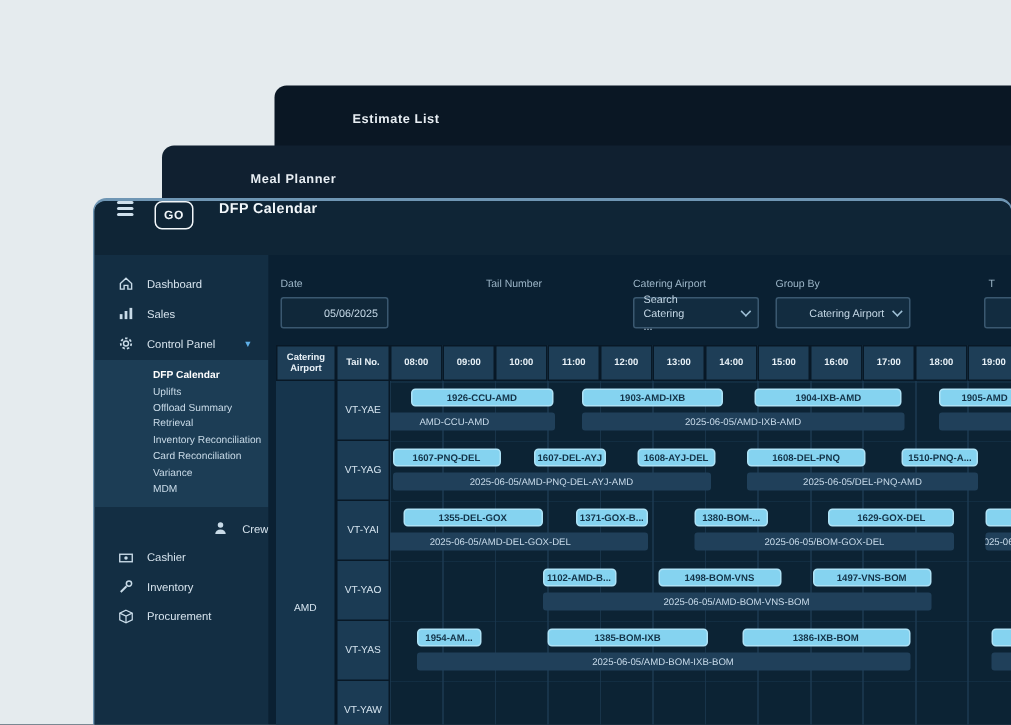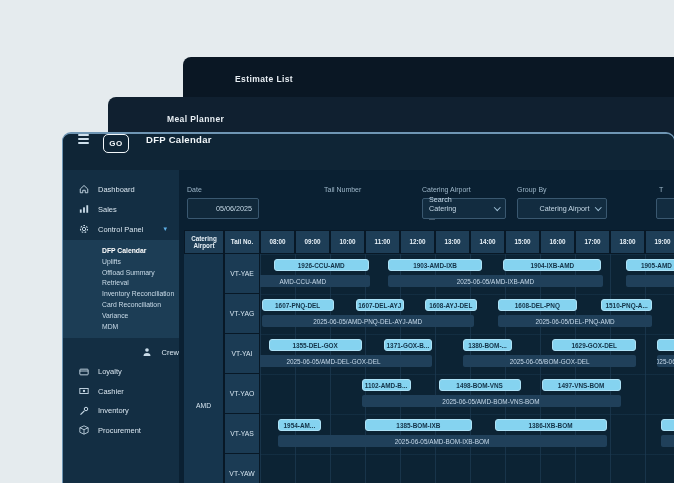--- a/index.html
+++ b/index.html
@@ -140,29 +140,20 @@
             <div class="submenu-item">MDM</div>
           </div>
           <div class="nav-item nav-lower after-sub">
             <span class="nicon">
               <svg viewBox="0 0 12 12">
                 <circle cx="6" cy="3.6" r="2.2" fill="currentColor"></circle>
                 <path d="M1.8 10.8a4.2 3.7 0 0 1 8.4 0z" fill="currentColor"></path>
               </svg>
             </span>
             <span>Crew</span>
-          </div>
-          <div class="nav-item nav-lower">
-            <span class="nicon">
-              <svg viewBox="0 0 12 12">
-                <rect x="1" y="2.6" width="10" height="6.8" rx="1" fill="none" stroke="currentColor" stroke-width="1.1"></rect>
-                <line x1="1" y1="4.8" x2="11" y2="4.8" stroke="currentColor" stroke-width="1.1"></line>
-              </svg>
-            </span>
-            <span>Loyalty</span>
           </div>
           <div class="nav-item nav-lower">
             <span class="nicon">
               <svg viewBox="0 0 12 12">
                 <rect x="1" y="3" width="10" height="6" fill="none" stroke="currentColor" stroke-width="1.1"></rect>
                 <circle cx="6" cy="6" r="1.4" fill="currentColor"></circle>
               </svg>
             </span>
             <span>Cashier</span>
           </div>

